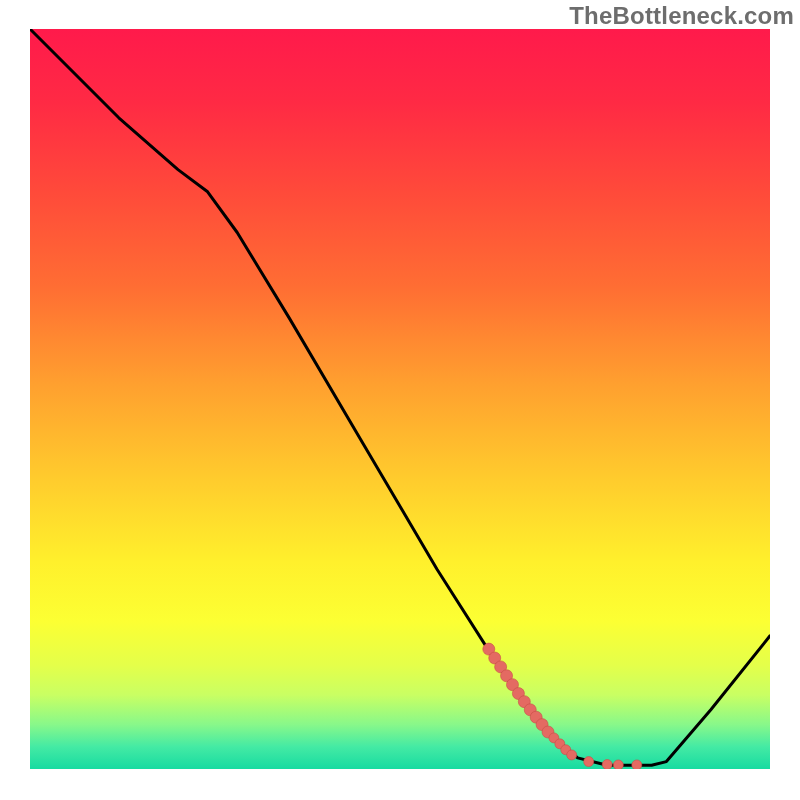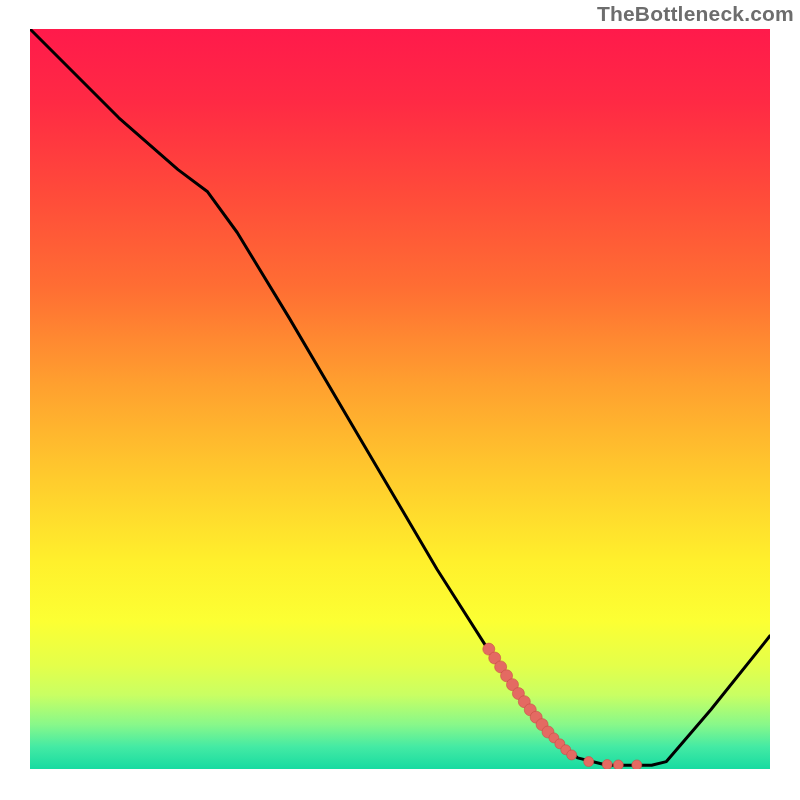--- a/index.html
+++ b/index.html
@@ -13,21 +13,21 @@
   }
   .stage {
     position: relative;
     width: 800px;
     height: 800px;
   }
   .watermark {
     position: absolute;
     top: 2px;
     right: 6px;
-    font-size: 21px;
+    font-size: 24px;
     font-weight: 600;
     color: #6d6d6d;
     letter-spacing: 0.2px;
     z-index: 30;
   }
   .plot {
     position: absolute;
     box-sizing: border-box;
   }
   svg {

